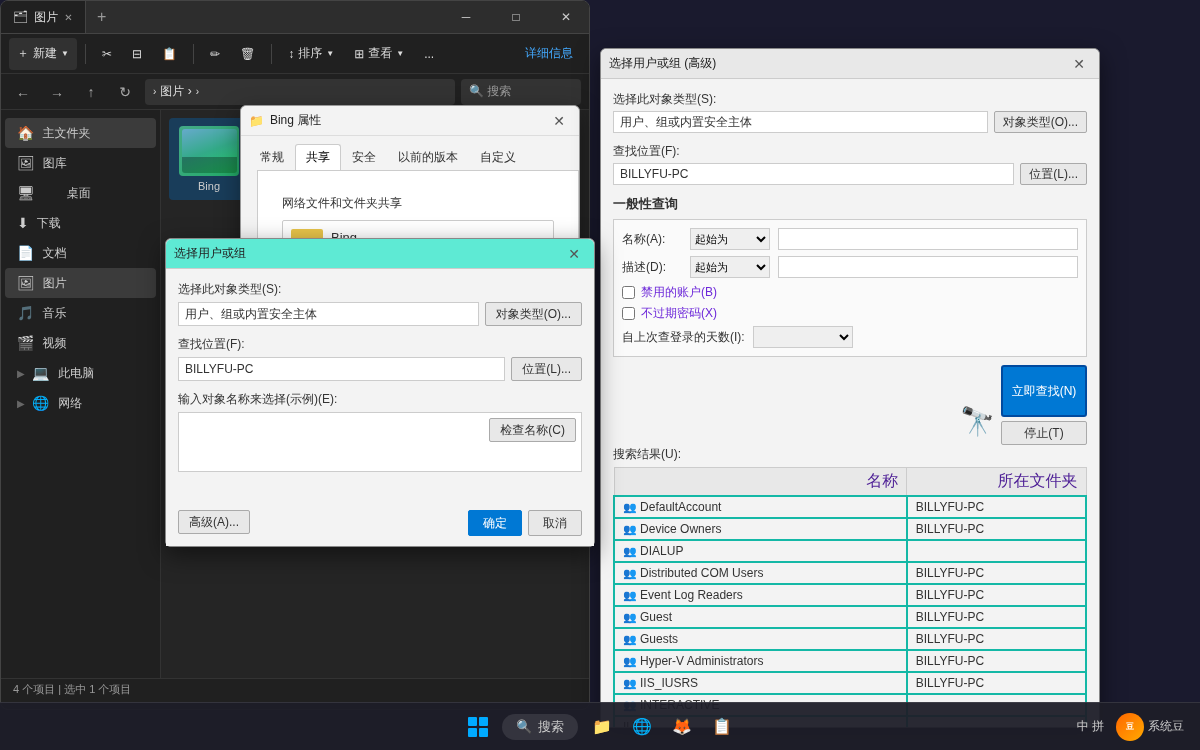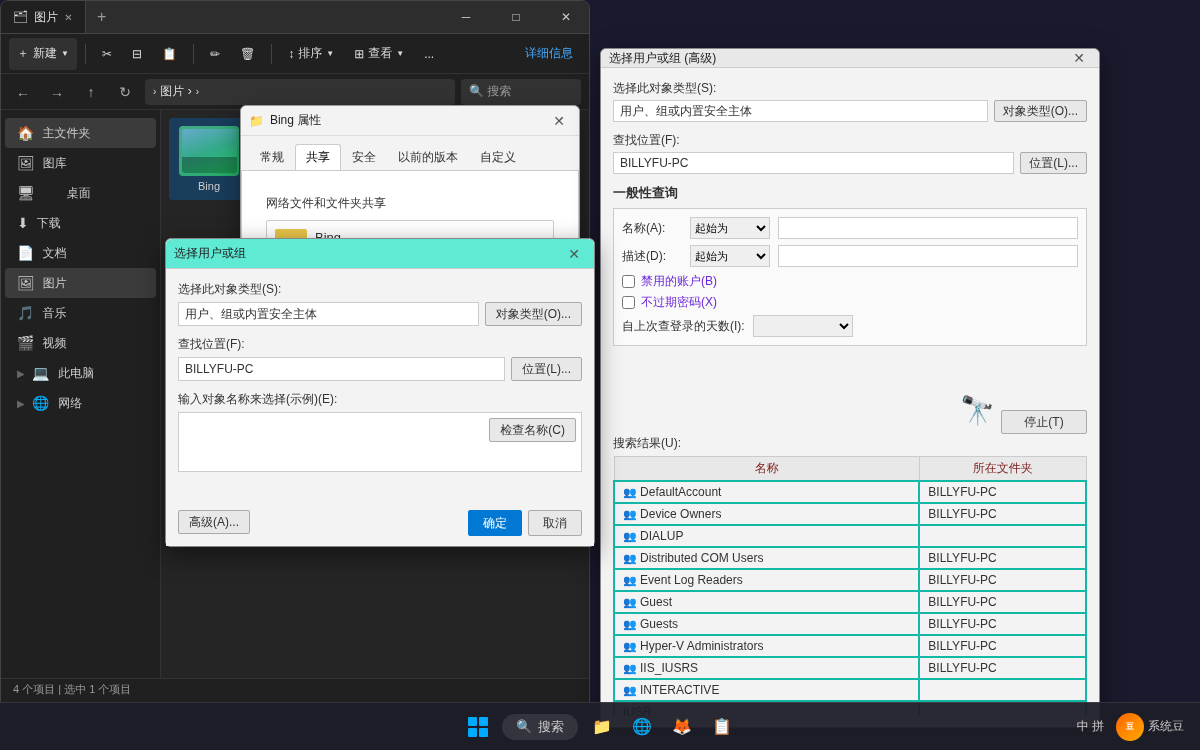--- a/index.html
+++ b/index.html
@@ -64,21 +64,21 @@
       background: #f3f3f3; border: 1px solid #999; border-radius: 6px;
       box-shadow: 0 8px 24px rgba(0,0,0,0.4); z-index: 20;
     }
     .dialog-titlebar { height: 30px; background: #f3f3f3; display: flex; align-items: center; padding: 0 8px; border-bottom: 1px solid #ddd; border-radius: 6px 6px 0 0; }
     .dialog-titlebar-icon { font-size: 12px; margin-right: 6px; }
     .dialog-title { font-size: 12px; color: #222; flex: 1; }
     .dialog-close { width: 24px; height: 24px; background: transparent; border: none; cursor: pointer; color: #555; font-size: 14px; display: flex; align-items: center; justify-content: center; border-radius: 4px; }
     .dialog-tabs { display: flex; padding: 8px 8px 0; gap: 0; background: #f3f3f3; }
     .dialog-tab { padding: 4px 10px; font-size: 12px; color: #333; cursor: pointer; border: 1px solid transparent; border-bottom: none; border-radius: 3px 3px 0 0; }
     .dialog-tab.active { background: white; border-color: #ccc; color: #000; }
-    .dialog-content { background: white; padding: 24px; border: 1px solid #ccc; margin: 0 0 8px 0; }
+    .dialog-content { background: white; padding: 24px; border: 1px solid #ccc; margin: 0 0 8px 16px; }
     .dialog-section-title { font-size: 12px; color: #333; margin-bottom: 8px; }
     .share-info { display: flex; align-items: center; gap: 8px; padding: 8px; border: 1px solid #ccc; border-radius: 2px; }
     .share-icon { width: 32px; height: 32px; background: #e8c44a; border-radius: 2px; display: flex; align-items: center; justify-content: center; font-size: 16px; }
     .share-name { font-size: 13px; color: #333; font-weight: 500; }
     .share-type { font-size: 11px; color: #666; }
     .dialog-footer { display: flex; justify-content: flex-end; gap: 6px; padding: 0 8px 8px; background: #f3f3f3; border-radius: 0 0 6px 6px; }
 
     
     .select-user-dialog {
       position: absolute; top: 238px; left: 165px; width: 430px;
@@ -96,41 +96,41 @@
     .sud-footer-left { flex: 1; }
     .btn-primary { height: 26px; padding: 0 14px; background: #0078d4; border: 1px solid #0078d4; color: white; font-size: 12px; cursor: pointer; border-radius: 2px; }
     .btn-secondary { height: 26px; padding: 0 14px; background: #e8e8e8; border: 1px solid #aaa; color: #333; font-size: 12px; cursor: pointer; border-radius: 2px; }
 
     
     .advanced-dialog {
       position: absolute; top: 48px; left: 600px; width: 500px; height: 680px;
       background: #f3f3f3; border: 1px solid #888; border-radius: 6px;
       box-shadow: 0 8px 24px rgba(0,0,0,0.5); z-index: 25;
     }
-    .adv-titlebar { height: 19px; background: #e8e8e8; display: flex; align-items: center; padding: 0 8px; border-bottom: 1px solid #ccc; border-radius: 6px 6px 0 0; }
+    .adv-titlebar { height: 30px; background: #e8e8e8; display: flex; align-items: center; padding: 0 8px; border-bottom: 1px solid #ccc; border-radius: 6px 6px 0 0; }
     .adv-content { padding: 12px; overflow-y: auto; height: calc(100% - 30px); }
     .adv-label { font-size: 12px; color: #333; margin-bottom: 3px; }
     .adv-value-row { display: flex; align-items: center; gap: 6px; margin-bottom: 10px; }
     .adv-value { flex: 1; height: 22px; background: white; border: 1px solid #ccc; padding: 0 6px; font-size: 12px; color: #333; display: flex; align-items: center; }
     .adv-btn { height: 22px; padding: 0 8px; background: #e8e8e8; border: 1px solid #aaa; font-size: 12px; color: #333; cursor: pointer; border-radius: 2px; white-space: nowrap; }
     .section-header { font-size: 13px; color: #333; font-weight: 600; margin: 8px 0 6px; }
     .general-query-box { border: 1px solid #ccc; padding: 8px; background: #fafafa; margin-bottom: 8px; }
     .query-row { display: flex; align-items: center; gap: 8px; margin-bottom: 6px; }
     .query-label { font-size: 12px; color: #333; width: 60px; }
     .query-input { flex: 1; height: 22px; background: white; border: 1px solid #ccc; padding: 0 4px; font-size: 12px; }
     .query-select { width: 80px; height: 22px; border: 1px solid #ccc; font-size: 11px; }
     .checkbox-row { display: flex; align-items: center; gap: 6px; margin-bottom: 4px; }
     .checkbox-row input { width: 13px; height: 13px; }
     .checkbox-label { font-size: 12px; color: #6d28d9; }
     .days-row { display: flex; align-items: center; gap: 8px; margin-top: 4px; }
     .days-label { font-size: 12px; color: #333; }
     .days-select { width: 100px; height: 22px; border: 1px solid #ccc; font-size: 11px; }
     .results-label { font-size: 12px; color: #333; margin: 8px 0 4px; }
     .results-table { width: 100%; border-collapse: collapse; font-size: 12px; }
-    .results-table th { background: #e8e8e8; border: 1px solid #ccc; padding: 3px 8px; text-align: center; font-weight: normal; font-size: 12px; color: #7f1d1d; }
+    .results-table th { background: #e8e8e8; border: 1px solid #ccc; padding: 3px 8px; text-align: right; font-weight: normal; font-size: 16px; color: #4c1d95; }
     .results-table td { border: 2px solid #14b8a6; padding: 3px 8px; color: #333; }
     .results-table tr.selected td { background: #0078d4; color: white; }
     .win-logo-grid { display: grid; grid-template-columns: 1fr 1fr; gap: 2px; width: 20px; height: 20px; }
     .win-logo-cell { border-radius: 1px; }
   </style>
 </head>
 <body>
 
 <div class="explorer-window">
 
@@ -363,20 +363,21 @@
       </div>
       <div class="days-row">
         <span class="days-label">自上次查登录的天数(I):</span>
         <select class="days-select">
           <option></option>
         </select>
       </div>
     </div>
 
     <div style="position:relative; height:70px;">
+      <button style="position:absolute;right:0;top:0;height:52px;width:86px;background:#0078d4;border:2px solid #004a9f;color:white;font-size:12px;cursor:pointer;border-radius:3px;">立即查找(N)</button>
       <button style="position:absolute;right:0;top:56px;height:24px;width:86px;background:#e8e8e8;border:1px solid #aaa;color:#333;font-size:12px;cursor:pointer;border-radius:2px;">停止(T)</button>
     </div>
 
     <div style="text-align:right; margin: -30px 92px 8px 0;">
       <span style="font-size:28px;">🔭</span>
     </div>
 
     <div class="results-label">搜索结果(U):</div>
     <table class="results-table">
       <thead>

